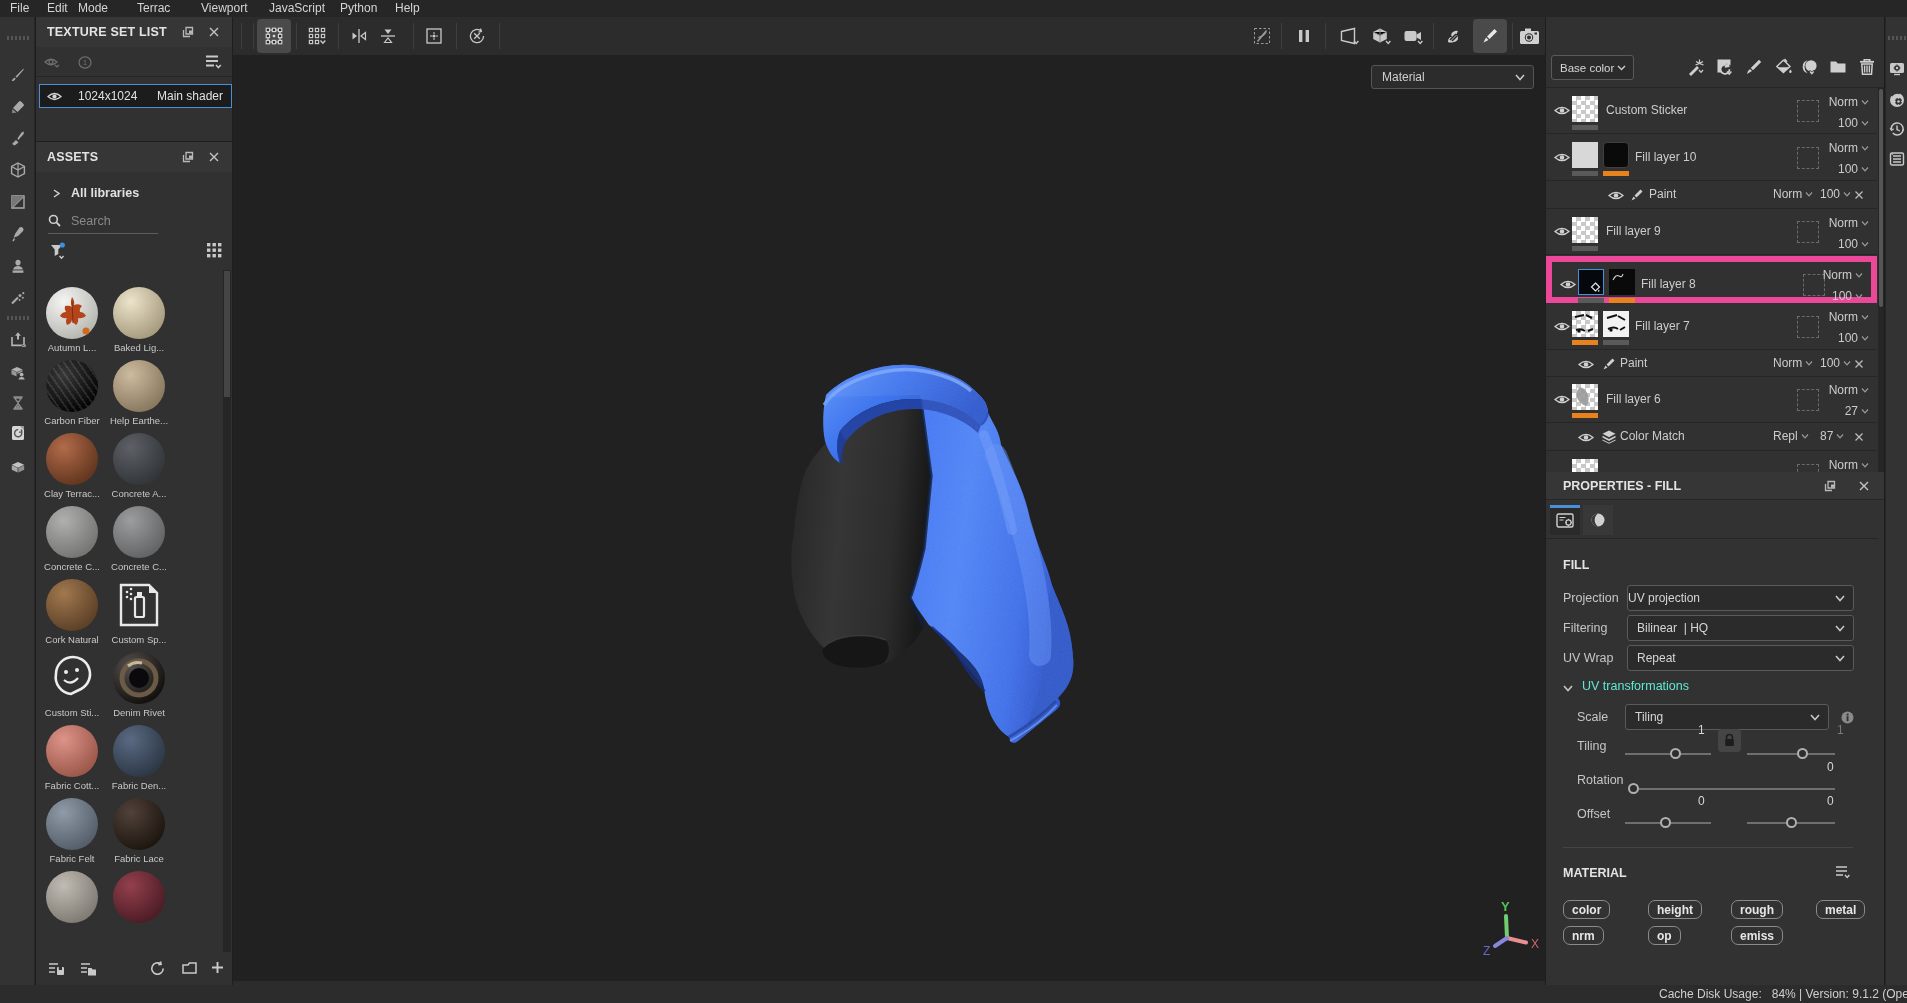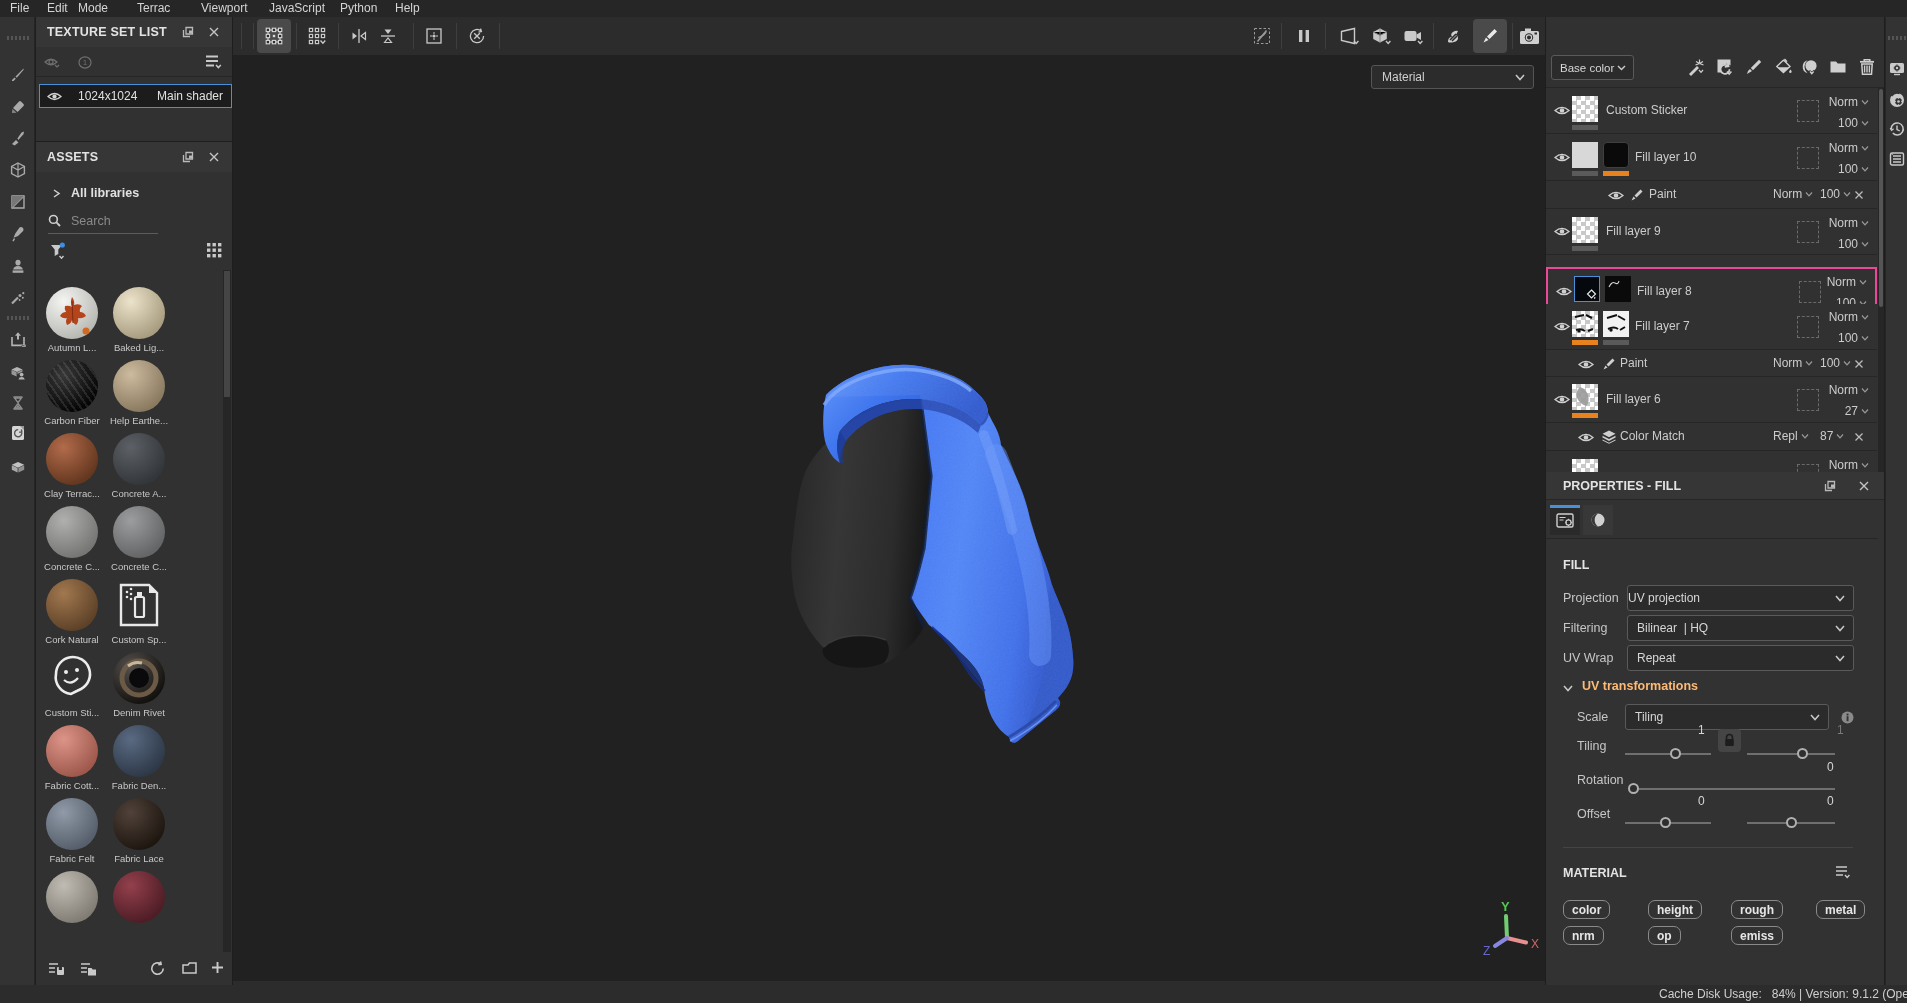--- a/index.html
+++ b/index.html
@@ -656,21 +656,21 @@
               <path d="M1 0.5 L4 3.8 L7 0.5" fill="none" stroke="#9a9a9a" stroke-width="1.2"></path>
             </svg>
           </div>
           <div style="position:absolute;right:8px;top:27px;display:flex;align-items:center">
             <span>100</span>
             <svg style="width:8px;height:5px;margin-left:3px" viewBox="0 0 8 5">
               <path d="M1 0.5 L4 3.8 L7 0.5" fill="none" stroke="#9a9a9a" stroke-width="1.2"></path>
             </svg>
           </div>
         </div>
-      <div class="lrow" style="top:179px;height:47px;border:2px solid #ec4899;">
+      <div class="lrow" style="top:168px;height:47px;border:6px solid #ec4899;">
           <div style="position:absolute;left:8px;top:17px">
             <svg viewBox="0 0 16 11" style="width:16px;height:11px">
               <path d="M1 5.5 Q 8 -0.8 15 5.5 Q 8 11.8 1 5.5z" fill="none" stroke="#cfcfcf" stroke-width="1.3"></path>
               <circle cx="8" cy="5.5" r="2.3" fill="#cfcfcf"></circle>
             </svg>
           </div>
           <div class="thumb" style="left:26px;top:7px;background:#05080d;border:1.5px solid #4a90d9"></div>
           <div class="thumb" style="left:57px;top:7px;background:#0a0a0a"></div>
           <div class="lbar" style="left:26px;top:36px"></div>
           <div class="lbar obar" style="left:57px;top:36px"></div>
@@ -873,21 +873,21 @@
       <span class="plabel" style="left:17px;top:179px">UV Wrap</span>
         <div class="drop" style="left:81px;top:173px;width:227px">
           <span style="margin-left:9px">Repeat</span>
           <svg class="dchev" style="width:10px;height:7px" viewBox="0 0 10 7">
             <path d="M1 1 L5 5.6 L9 1" fill="none" stroke="#c9c9c9" stroke-width="1.5"></path>
           </svg>
         </div>
       <svg style="position:absolute;left:17px;top:213px;width:10px;height:7px" viewBox="0 0 10 7">
           <path d="M1 1 L5 5.6 L9 1" fill="none" stroke="#c9c9c9" stroke-width="1.5"></path>
         </svg>
-        <span style="position:absolute;left:36px;top:207px;font-weight:bold;color:#fdba74;font-size:12.5px">UV transformations</span>
+        <span style="position:absolute;left:36px;top:207px;font-weight:normal;color:#5eead4;font-size:12.5px">UV transformations</span>
       <span class="plabel" style="left:31px;top:238px">Scale</span>
         <div class="drop" style="left:79px;top:232px;width:204px">
           <span style="margin-left:9px">Tiling</span>
           <svg class="dchev" style="width:10px;height:7px" viewBox="0 0 10 7">
             <path d="M1 1 L5 5.6 L9 1" fill="none" stroke="#c9c9c9" stroke-width="1.5"></path>
           </svg>
         </div>
         <svg style="position:absolute;left:295px;top:239px;width:13px;height:13px" viewBox="0 0 13 13">
           <circle cx="6.5" cy="6.5" r="6" fill="#8a8a8a"></circle>
           <rect x="5.6" y="5.2" width="1.9" height="5" fill="#323232"></rect>

